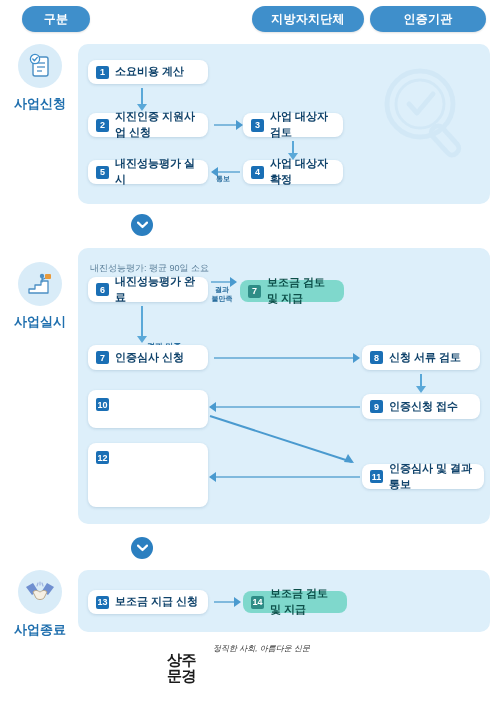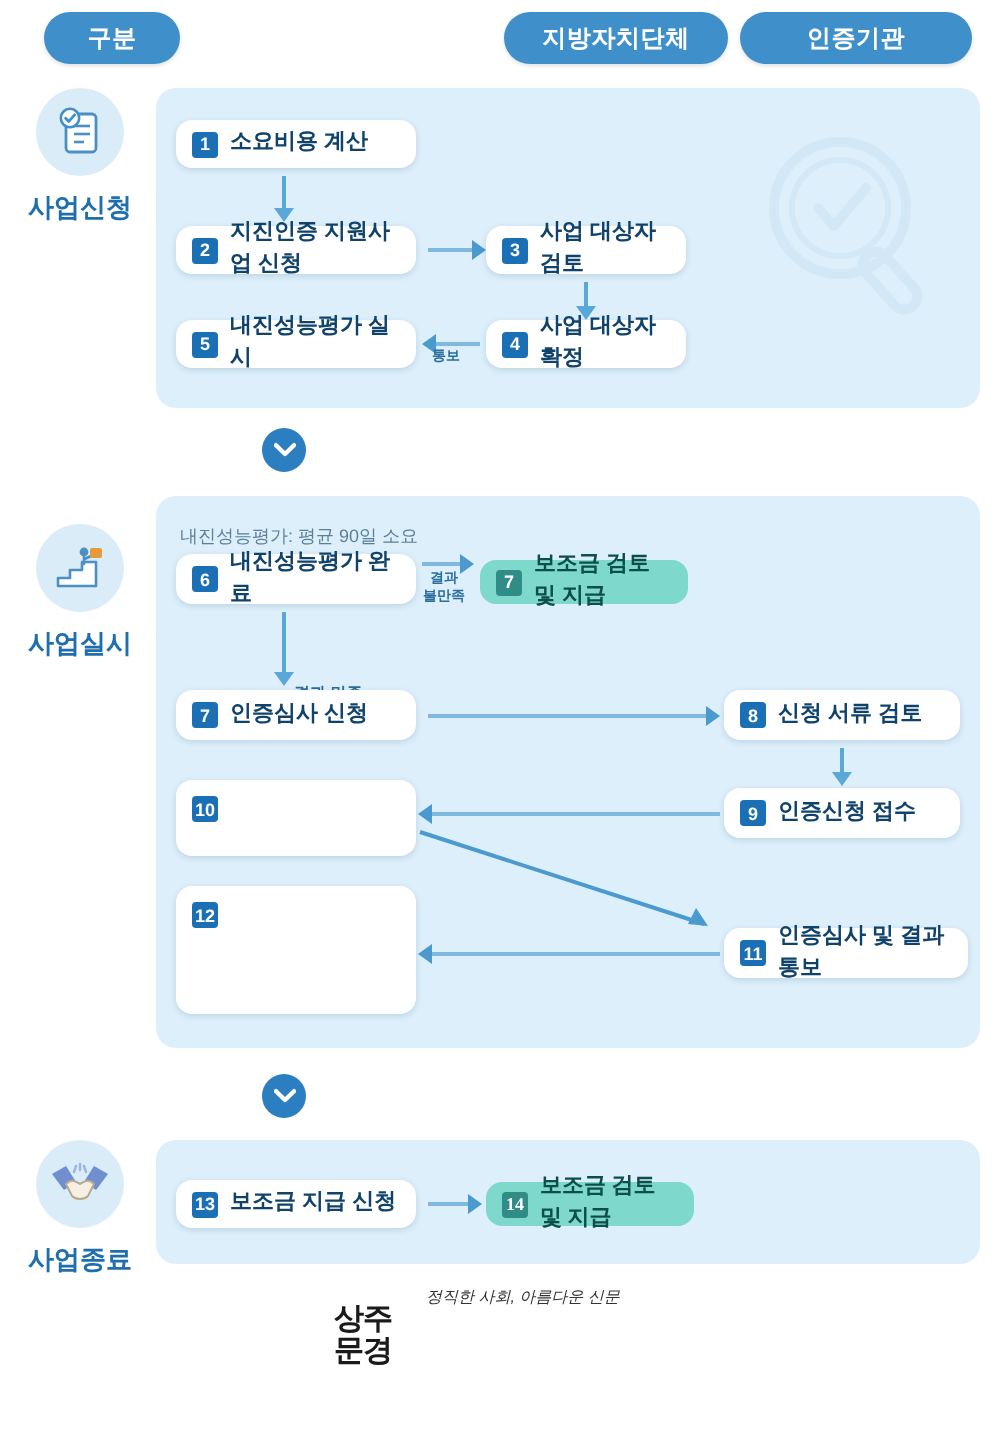--- a/index.html
+++ b/index.html
@@ -343,21 +343,21 @@
 <div class="node" style="left:88px;top:590px;width:120px;height:24px;">
   <span class="badge">13</span>
   <span class="ntext">보조금 지급 신청</span>
 </div>
 
 <div class="arrow">
   <div class="hline" style="left:214px;top:601px;width:22px;"></div>
   <div class="rhead" style="left:234px;top:597px;"></div>
 </div>
 
-<div class="node teal" style="left:243px;top:591px;width:104px;height:22px;font-family:Liberation Serif, serif;">
+<div class="node teal" style="left:243px;top:591px;width:104px;height:22px;">
   <span class="badge">14</span>
   <span class="ntext">보조금 검토 및 지급</span>
 </div>
 
 <div class="footer">
   <div class="logo">
     <div style="position:relative;">
       <div class="logo-tag">정직한 사회, 아름다운 신문</div>
       <div style="display:flex;align-items:flex-end;margin-top:9px;">
         <div class="logo-left">

